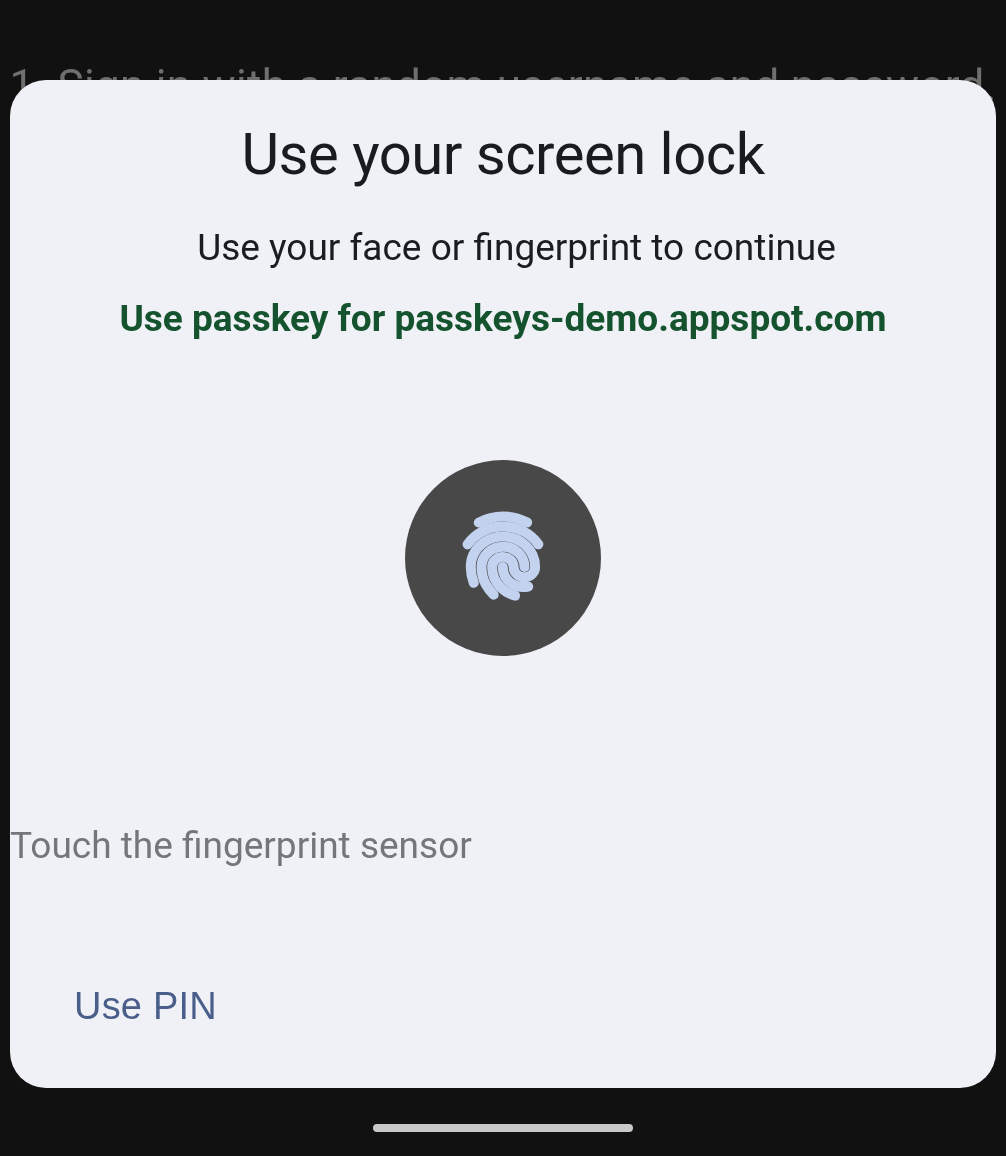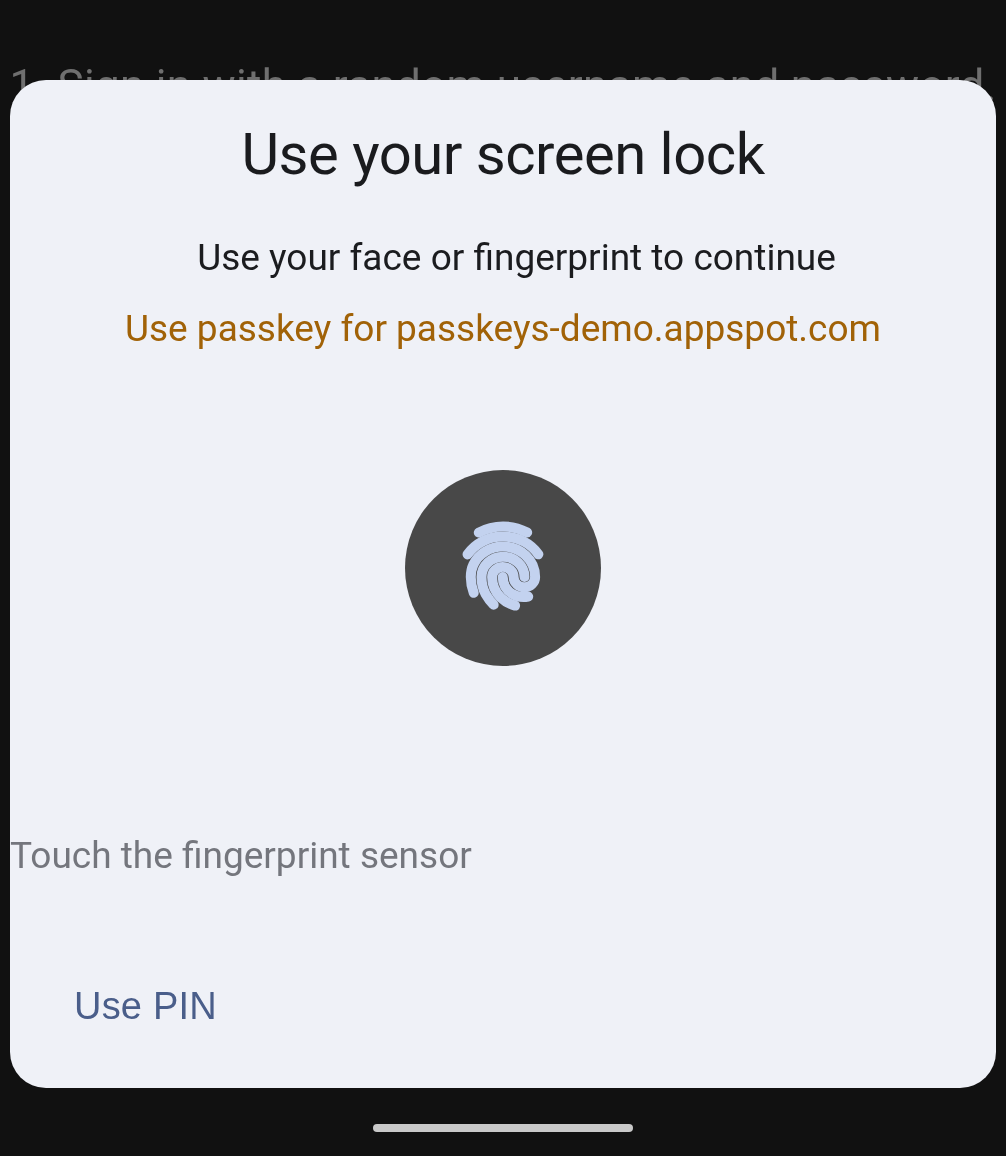--- a/index.html
+++ b/index.html
@@ -34,35 +34,35 @@
       display: flex;
       flex-direction: column;
       padding-top: 40px;
     }
     .title {
       text-align: center;
       font-size: 58px;
       font-weight: 400;
       color: #1a1b1e;
       letter-spacing: -0.5px;
-      margin-bottom: 48px;
+      margin-bottom: 38px;
     }
     .subtitle {
       text-align: center;
       font-size: 37px;
       font-weight: 400;
       color: #1b1c1f;
       margin-bottom: 28px;
       padding-left: 27px;
     }
     .origin-line {
       text-align: center;
       font-size: 37px;
-      font-weight: 400;
-      color: #a16207;
+      font-weight: 700;
+      color: #14532d;
       margin-bottom: 120px;
     }
     .fp-wrap {
       display: flex;
       justify-content: center;
     }
     .fp-circle {
       width: 196px;
       height: 196px;
       border-radius: 50%;

